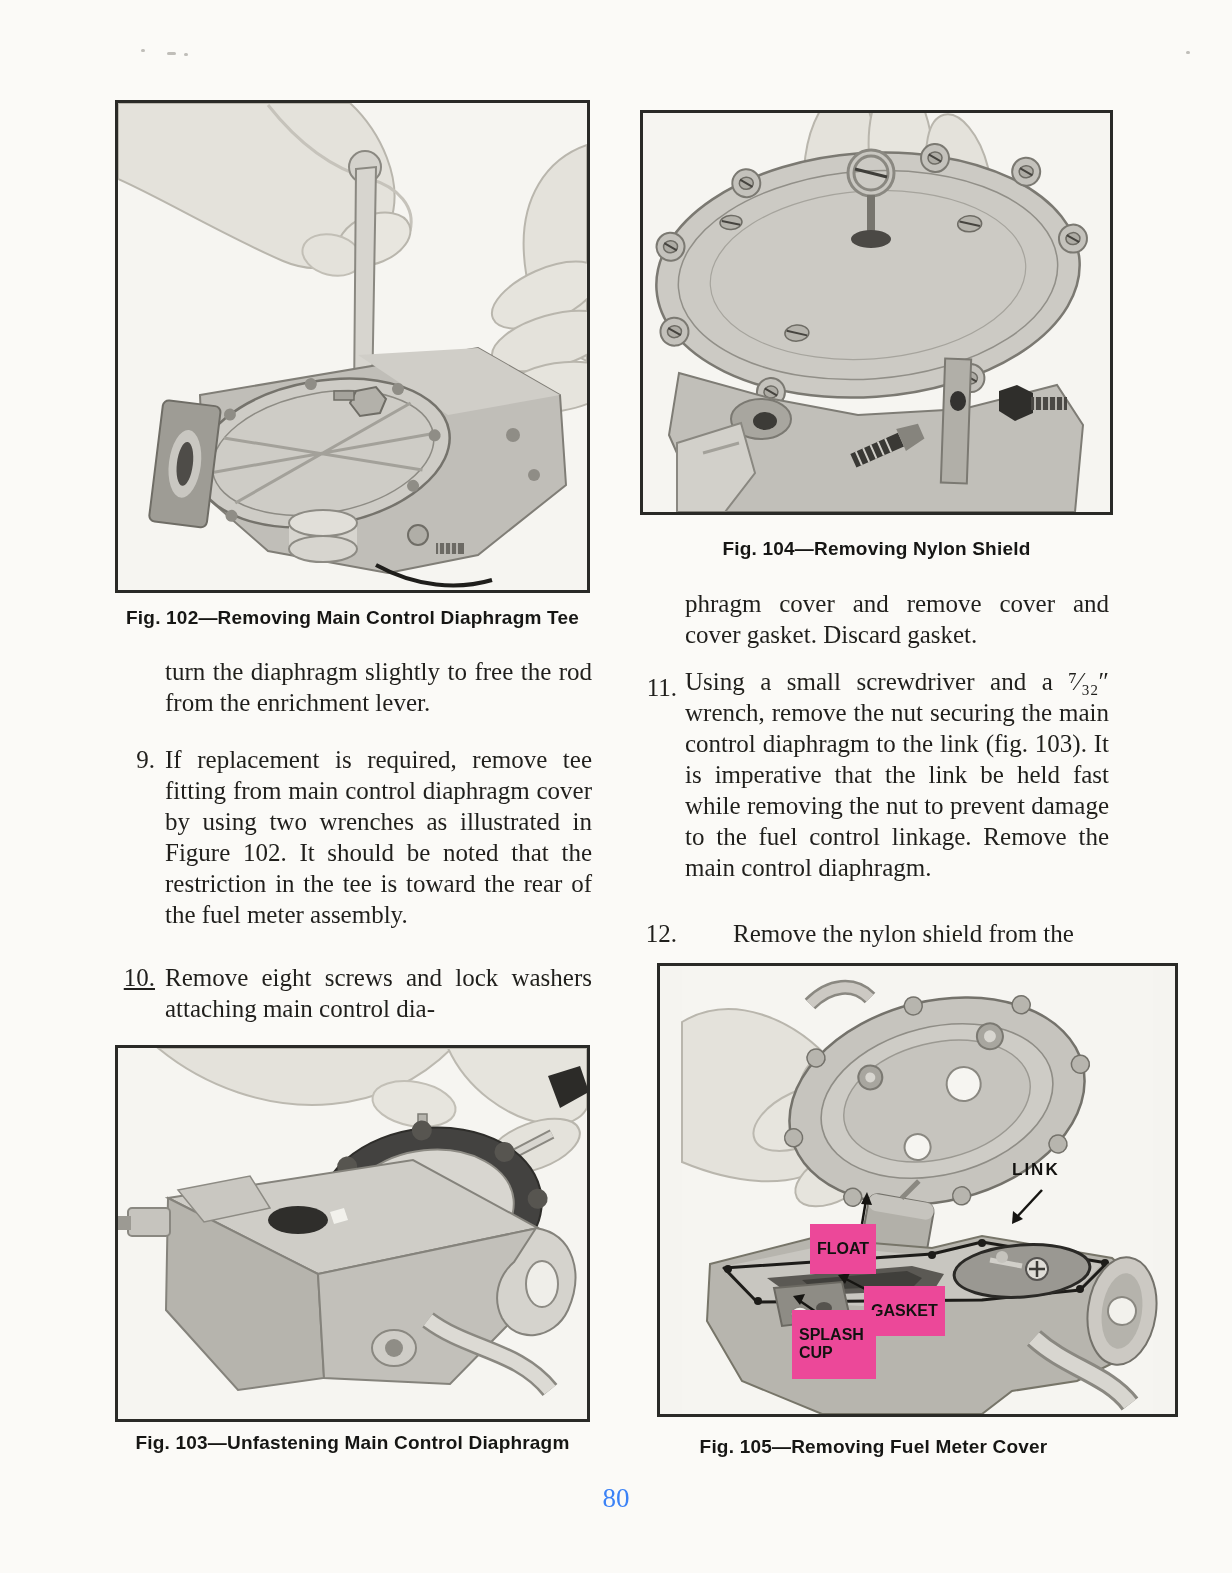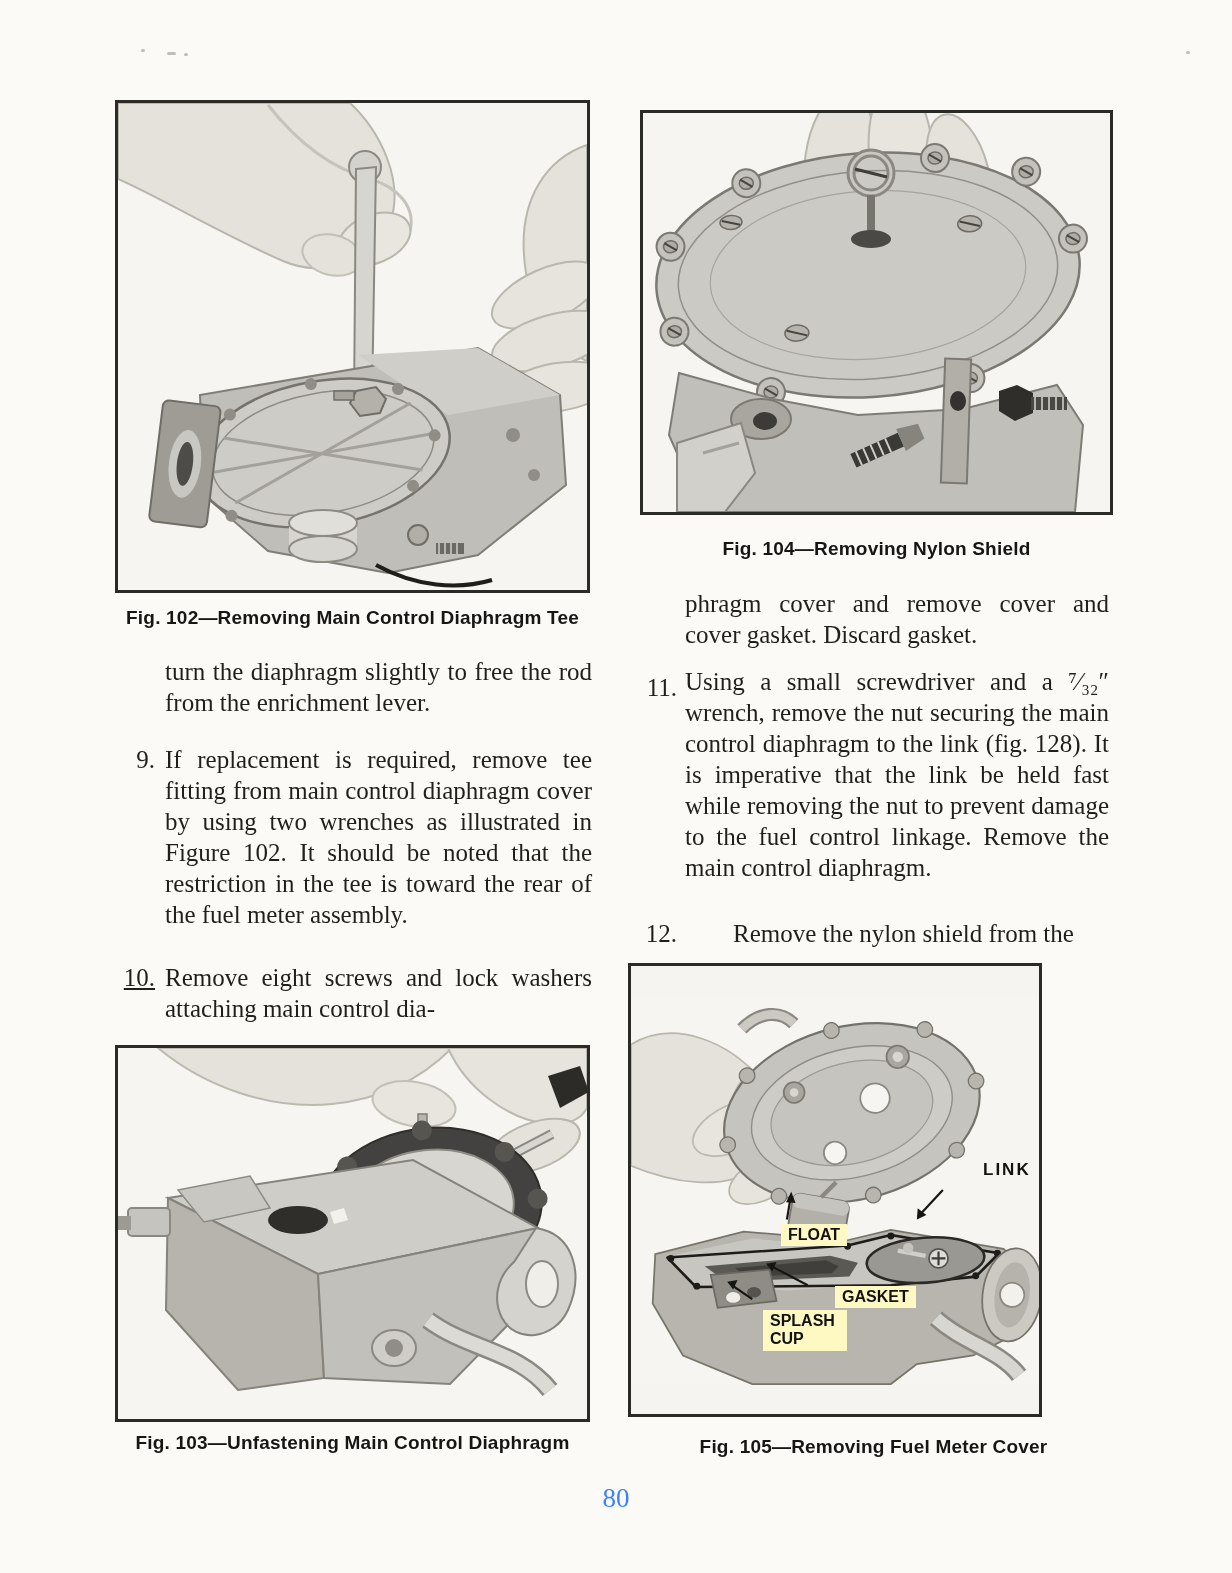--- a/index.html
+++ b/index.html
@@ -22,21 +22,21 @@
     position:absolute; font-size:25px; line-height:31px;
     text-align:justify; text-justify:inter-word; color:#201f1c;
   }
   .num{
     position:absolute; font-size:25px; line-height:31px;
     width:48px; text-align:right; color:#201f1c;
   }
   .fig-label{
     position:absolute; font-family:"Liberation Sans", sans-serif;
     font-weight:700; font-size:16px; line-height:1.15;
-    color:#131210; background:#fef9c3; padding:2px 7px;
+    color:#131210; background:#ec4899; padding:16px 7px;
   }
   .fig-label.nobg{ background:transparent; font-size:17px; letter-spacing:2px; padding:0;}
   .page-num{
     position:absolute; left:566px; top:1483px; width:100px;
     text-align:center; font-size:27px; color:#3b82f6;
   }
   .speck{ position:absolute; width:4px; height:3px; background:#a09e98; border-radius:2px; opacity:.65;}
 </style>
 </head>
 <body>
@@ -182,21 +182,21 @@
 
   <div class="num" style="left:107px;top:744px;">9.</div>
   <div class="body-text" style="left:165px;top:744px;width:427px;">If replacement is required, remove tee fitting from main control diaphragm cover by using two wrenches as illustrated in Figure 102. It should be noted that the restriction in the tee is toward the rear of the fuel meter assembly.</div>
 
   <div class="num" style="left:107px;top:962px;text-decoration:underline;">10.</div>
   <div class="body-text" style="left:685px;top:588px;width:424px;">phragm cover and remove cover and cover gasket. Discard gasket.</div>
 
   <div class="body-text" style="left:165px;top:962px;width:427px;">Remove eight screws and lock washers attaching main control dia-</div>
 
   <div class="num" style="left:629px;top:666px;margin-top:6px;">11.</div>
-  <div class="body-text" style="left:685px;top:666px;width:424px;">Using a small screwdriver and a ⁷⁄₃₂″ wrench, remove the nut securing the main control diaphragm to the link (fig. 128). It is imperative that the link be held fast while removing the nut to prevent damage to the fuel control linkage. Remove the main control diaphragm.</div>
+  <div class="body-text" style="left:685px;top:666px;width:424px;">Using a small screwdriver and a ⁷⁄₃₂″ wrench, remove the nut securing the main control diaphragm to the link (fig. 103). It is imperative that the link be held fast while removing the nut to prevent damage to the fuel control linkage. Remove the main control diaphragm.</div>
 
   <div class="num" style="left:629px;top:918px;">12.</div>
   <div class="body-text" style="left:685px;top:918px;width:424px;margin-left:48px;">Remove the nylon shield from the</div>
 
   <div class="fig" style="left:115px;top:1045px;width:475px;height:377px;">
     <svg viewBox="0 0 469 371">
       <rect x="0" y="0" width="469" height="371" fill="#f6f5f1"></rect>
 
       <path d="M40,0 C86,38 150,62 214,56 C264,51 304,30 334,0 Z" fill="#e4e2db" stroke="#bcb9b0" stroke-width="2"></path>
       <path d="M330,0 C348,40 388,70 428,76 C450,79 464,70 469,60 L469,0 Z" fill="#e6e4dd" stroke="#bcb9b0" stroke-width="2"></path>
@@ -240,21 +240,21 @@
       <ellipse cx="424" cy="236" rx="16" ry="23" fill="#efeee9" stroke="#8d8b84" stroke-width="2"></ellipse>
 
       <path d="M310,272 C350,302 400,302 432,342" fill="none" stroke="#8a8881" stroke-width="19"></path>
       <path d="M310,272 C350,302 400,302 432,342" fill="none" stroke="#dcdad4" stroke-width="14"></path>
       <ellipse cx="276" cy="300" rx="22" ry="18" fill="#cfcdc7" stroke="#8a8881" stroke-width="2"></ellipse>
       <circle cx="276" cy="300" r="9" fill="#8f8d86"></circle>
     </svg>
   </div>
   <div class="caption" style="left:115px;top:1432px;width:475px;">Fig. 103—Unfastening Main Control Diaphragm</div>
 
-  <div class="fig" style="left:628px;top:963px;width:414px;height:454px;">
+  <div class="fig" style="left:657px;top:963px;width:521px;height:454px;">
     <svg viewBox="0 0 471 448">
       <rect x="0" y="0" width="471" height="448" fill="#f6f5f1"></rect>
 
       <path d="M0,56 C50,26 112,52 152,98 C178,130 176,176 146,198 C108,226 48,216 0,196 Z" fill="#e4e2db" stroke="#b9b6ad" stroke-width="2"></path>
       <ellipse cx="120" cy="152" rx="52" ry="27" transform="rotate(-25 120 152)" fill="#e7e5de" stroke="#bcb9b0" stroke-width="2"></ellipse>
       <ellipse cx="150" cy="106" rx="35" ry="21" transform="rotate(-35 150 106)" fill="#e4e2db" stroke="#bcb9b0" stroke-width="2"></ellipse>
       <ellipse cx="152" cy="212" rx="42" ry="23" transform="rotate(-28 152 212)" fill="#e6e4dd" stroke="#b9b6ad" stroke-width="2"></ellipse>
 
       <path d="M128,38 C148,18 172,16 188,32" fill="none" stroke="#8a8881" stroke-width="15"></path>
       <path d="M128,38 C148,18 172,16 188,32" fill="none" stroke="#ccc9c3" stroke-width="10"></path>

